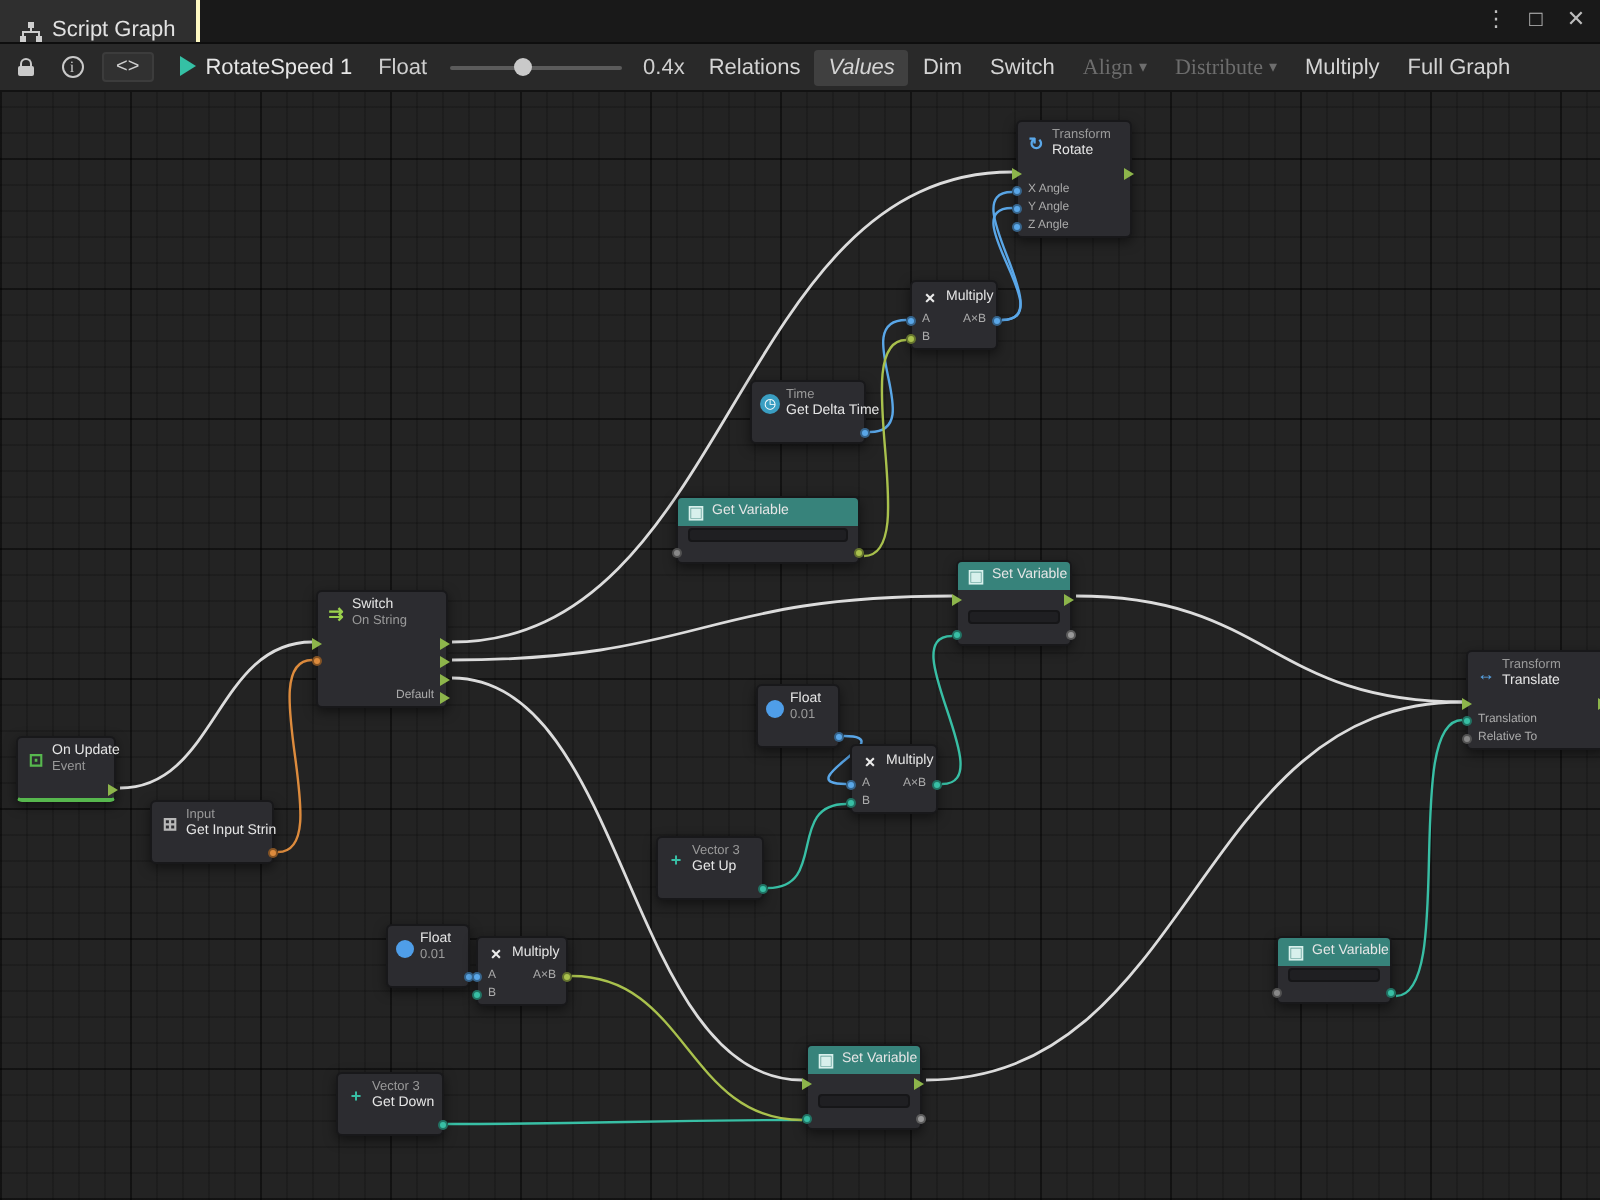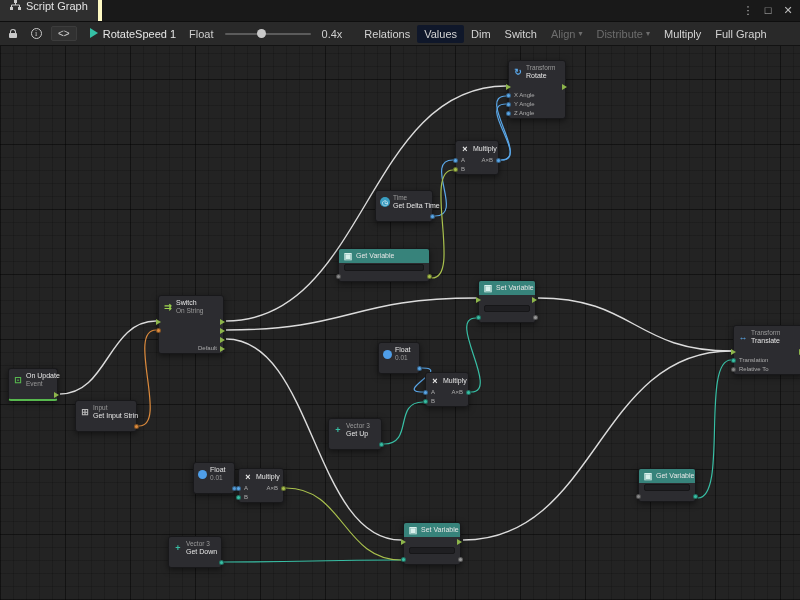--- a/index.html
+++ b/index.html
@@ -1,41 +1,41 @@
 <!DOCTYPE html>
 <html><head>
 <meta charset="utf-8">
 <style>
   html,body{margin:0;padding:0;width:800px;height:600px;overflow:hidden;background:#141414;}
   *{box-sizing:border-box;}
   .window{width:800px;height:600px;display:flex;flex-direction:column;font-family:"Liberation Sans",sans-serif;}
 
   
   .tabbar{height:21px;background:#191919;display:flex;align-items:stretch;flex:0 0 auto;}
-  .tab{display:flex;align-items:flex-start;gap:5px;padding:0 10px;background:#2f2f2f;color:#e2e2e2;font-size:11px;border-right:4px solid #fef9c3;}
+  .tab{display:flex;align-items:flex-end;gap:5px;padding:0 10px;background:#2f2f2f;color:#e2e2e2;font-size:11px;border-right:2px solid #fef9c3;}
   .win-controls{margin-left:auto;display:flex;align-items:center;padding-right:2px;color:#bdbdbd;}
   .wc{width:20px;text-align:center;font-size:11px;line-height:21px;cursor:default;}
 
   
   .toolbar{height:25px;background:#292929;border-top:1px solid #0e0e0e;border-bottom:1px solid #121212;display:flex;align-items:center;padding:0 3px;gap:3px;overflow:hidden;white-space:nowrap;flex:0 0 auto;}
   .icbtn{width:20px;height:19px;display:flex;align-items:center;justify-content:center;border-radius:2px;flex:0 0 auto;}
   .lock{position:relative;width:10px;height:10px;}
   .lock .sh{position:absolute;left:2px;top:0;width:6px;height:5px;border:1px solid #c9c9c9;border-bottom:none;border-radius:3px 3px 0 0;}
   .lock .bd{position:absolute;left:1px;top:4px;width:8px;height:5px;background:#c9c9c9;border-radius:1px;}
   .info{width:11px;height:11px;border:1px solid #c9c9c9;border-radius:50%;color:#c9c9c9;font-size:8px;line-height:9px;text-align:center;font-family:"Liberation Serif",serif;}
   .codebtn{border:1px solid #3c3c3c;background:#313131;color:#cfcfcf;font-size:10px;padding:1px 6px;border-radius:2px;margin:0 6px 0 2px;flex:0 0 auto;}
   .crumb{display:flex;align-items:flex-start;gap:5px;color:#e6e6e6;font-size:11px;margin:0 10px 0 4px;flex:0 0 auto;}
   .crumb-ic{width:0;height:0;border-left:8px solid #35c0a5;border-top:5px solid transparent;border-bottom:5px solid transparent;}
   .zoomlbl,.zoomval{color:#cfcfcf;font-size:11px;flex:0 0 auto;}
   .slider{width:86px;height:2px;background:#5b5b5b;border-radius:1px;position:relative;margin:0 8px;flex:0 0 auto;}
   .thumb{position:absolute;left:38%;top:-4px;width:9px;height:9px;border-radius:50%;background:#c9c9c9;}
-  .tb-buttons{display:flex;align-items:center;margin-left:12px;}
+  .tb-buttons{display:flex;align-items:center;margin-left:2px;}
   .tbtn{color:#d4d4d4;font-size:11px;padding:3px 7px;border-radius:2px;flex:0 0 auto;display:flex;align-items:center;gap:3px;}
-  .tbtn.active{background:#0f172a;}
-  .tbtn.disabled{color:#6d6d6d;}
+  .tbtn.active{background:#404040;font-style:italic;}
+  .tbtn.disabled{color:#6d6d6d;font-family:Liberation Serif, serif;}
   .tbtn .arr{font-size:8px;}
 
   
   .canvas{position:relative;flex:1;overflow:hidden;background-color:#232323;
     background-image:
       repeating-linear-gradient(0deg, rgba(0,0,0,0.38) 0 1px, transparent 1px 65px),
       repeating-linear-gradient(90deg, rgba(0,0,0,0.38) 0 1px, transparent 1px 65px),
       repeating-linear-gradient(0deg, rgba(0,0,0,0.16) 0 1px, transparent 1px 13px),
       repeating-linear-gradient(90deg, rgba(0,0,0,0.16) 0 1px, transparent 1px 13px);}
   .wires{position:absolute;left:0;top:0;pointer-events:none;}

